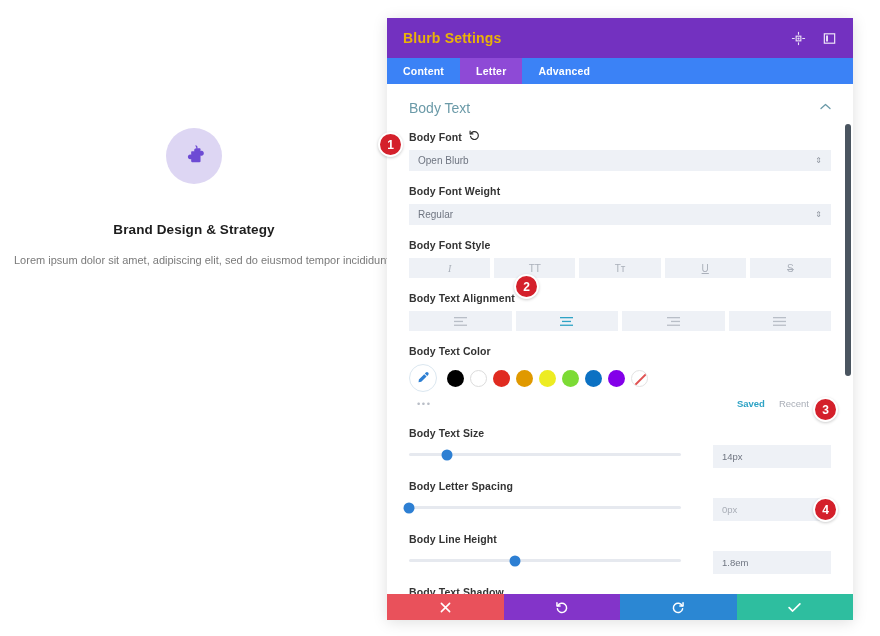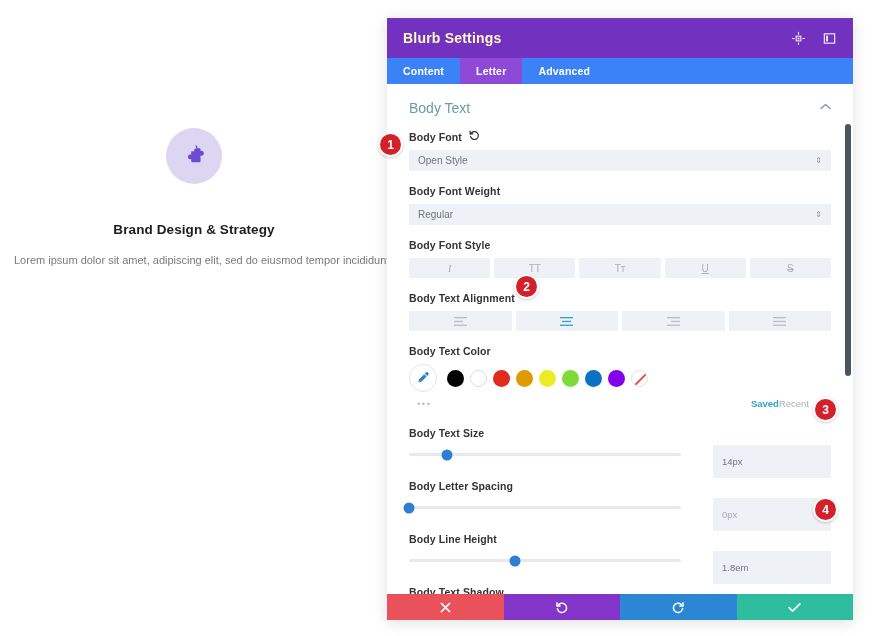--- a/index.html
+++ b/index.html
@@ -44,21 +44,21 @@
     box-shadow:0 2px 14px rgba(0,0,0,.13);
     overflow:hidden;
     display:flex; flex-direction:column;
   }
   .panel-header {
     height:40px; background:#7331c0;
     display:flex; align-items:center;
     padding:0 16px;
     flex:0 0 auto;
   }
-  .panel-title { color:#fef9c3; font-size:14px; font-weight:bold; letter-spacing:.2px; }
+  .panel-title { color:#eab308; font-size:14px; font-weight:bold; letter-spacing:.2px; }
   .header-actions { margin-left:auto; display:flex; align-items:center; gap:16px; }
   .hdr-icon { width:15px; height:15px; opacity:.85; cursor:pointer; display:block; }
 
   .tabs {
     height:26px; background:#3b82f6;
     display:flex; align-items:stretch;
     flex:0 0 auto;
   }
   .tab {
     display:flex; align-items:center; padding:0 16px;
@@ -122,36 +122,36 @@
   .swatch.transparent:after {
     content:""; position:absolute; left:-3px; top:7px;
     width:24px; height:1.5px; background:#e05252;
     transform:rotate(-45deg);
   }
   .color-meta {
     display:flex; align-items:center;
     margin-top:6px; font-size:9.5px;
   }
   .dots { color:#b9bec7; letter-spacing:1.5px; cursor:pointer; padding-left:8px; }
-  .saved-recent { margin-left:auto; display:flex; padding-right:22px; }
+  .saved-recent { margin-left:auto; display:flex; gap:14px; padding-right:22px; }
   .sr-saved { color:#2ea3c5; font-weight:bold; cursor:pointer; }
   .sr-recent { color:#a9aeb7; cursor:pointer; }
   .slider-wrap { width:272px; padding-top:7px; }
   .track {
     position:relative; height:3px; background:#e6e9ef; border-radius:2px;
   }
   .thumb {
     position:absolute; top:50%; width:11px; height:11px;
     border-radius:50%; background:#2d7fd3;
     transform:translate(-50%,-50%);
     cursor:pointer;
   }
   .value-box {
     position:absolute; right:0; top:0;
-    width:118px; height:33px; background:#eef1f6;
+    width:118px; height:23px; background:#eef1f6;
     display:flex; align-items:center; padding:0 9px;
     font-size:9.5px; color:#6f7581; cursor:text;
   }
 
   
   .scrollbar {
     position:absolute; right:2px; top:0; width:6px; height:100%;
     background:transparent;
   }
   .scroll-thumb {
@@ -242,21 +242,21 @@
           <div class="field-label">
             <span>Body Font</span>
             <span class="reset-icon">
               <svg width="11" height="11" viewBox="0 0 12 12">
                   <path d="M2 4.2A4.3 4.3 0 1 1 1.7 7" fill="none" stroke="#2b2b2b" stroke-width="1.3" stroke-linecap="round"></path>
                   <path d="M1.2 1.3v3h3" fill="none" stroke="#2b2b2b" stroke-width="1.3" stroke-linecap="round" stroke-linejoin="round"></path>
                 </svg>
             </span>
           </div>
           <div class="select">
-            <span>Open Style</span>
+            <span>Open Blurb</span>
             <span class="caret">⇕</span>
           </div>
         </div>
 
         <div class="field">
           <div class="field-label">Body Font Weight</div>
           <div class="select">
             <span>Regular</span>
             <span class="caret">⇕</span>
           </div>

